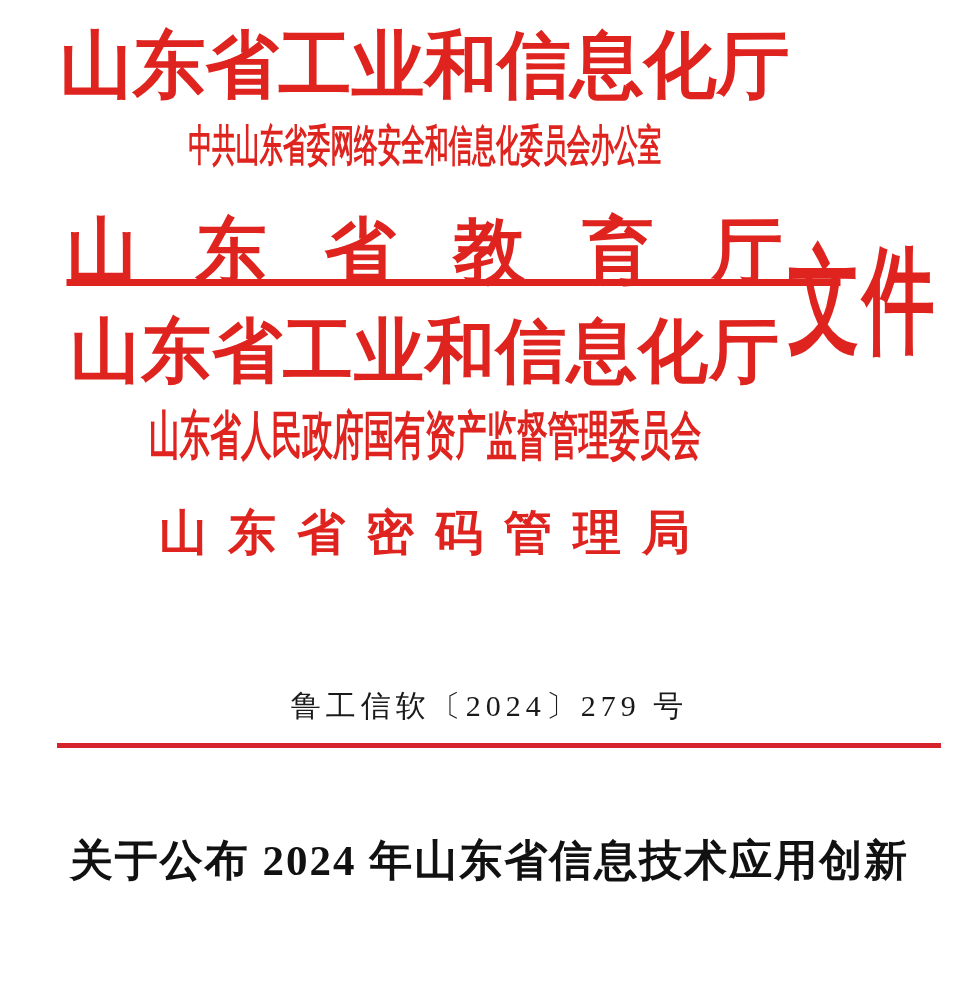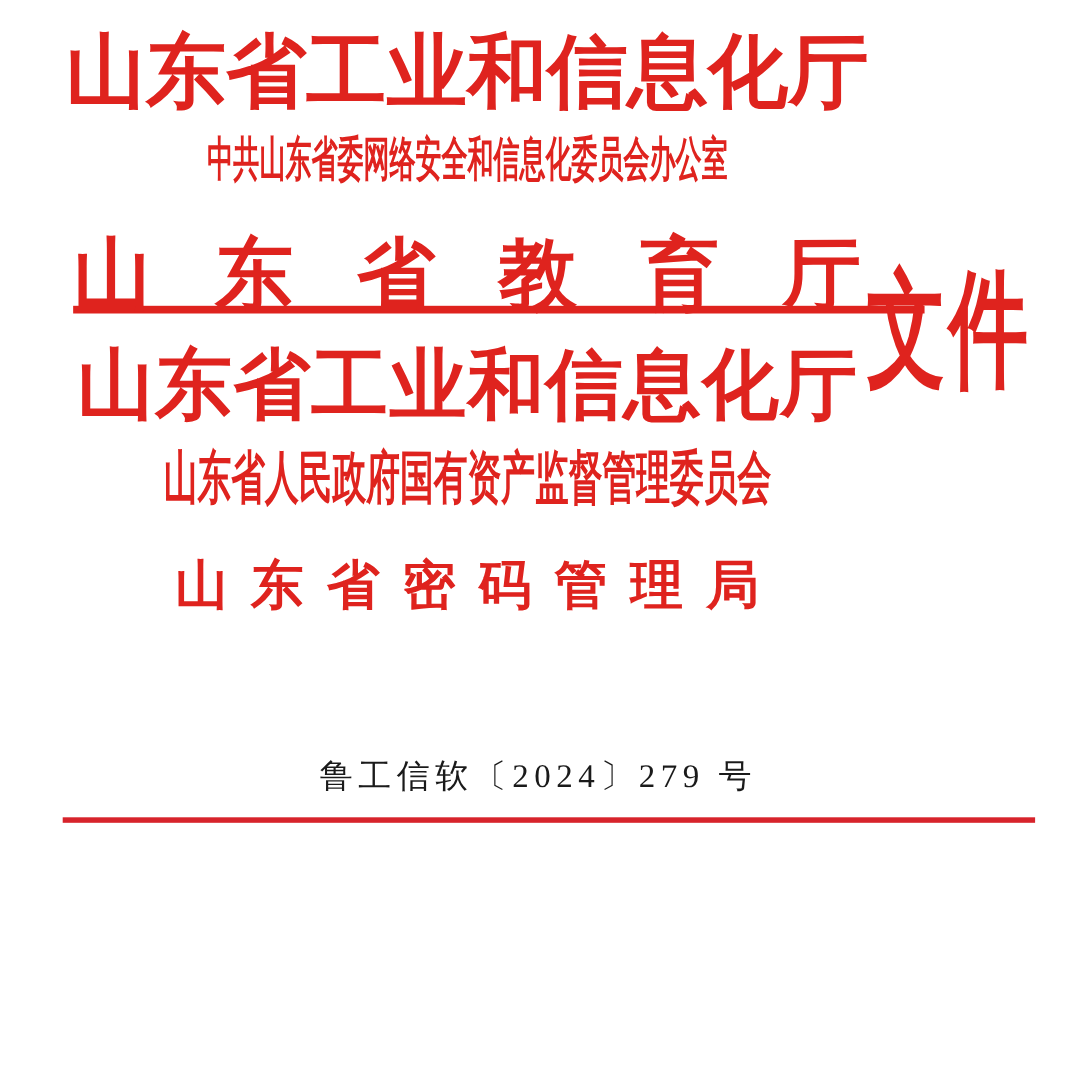--- a/index.html
+++ b/index.html
@@ -125,14 +125,15 @@
     </div>
     <div class="doc-type">
       <span class="t">文件</span>
     </div>
   </div>
 
   <div class="doc-number">鲁工信软〔2024〕279 号</div>
 
   <div class="red-rule"></div>
 
+  <div class="doc-title-line title1">关于公布 2024 年山东省信息技术应用创新</div>
 
 </div>
 
 </body></html>

